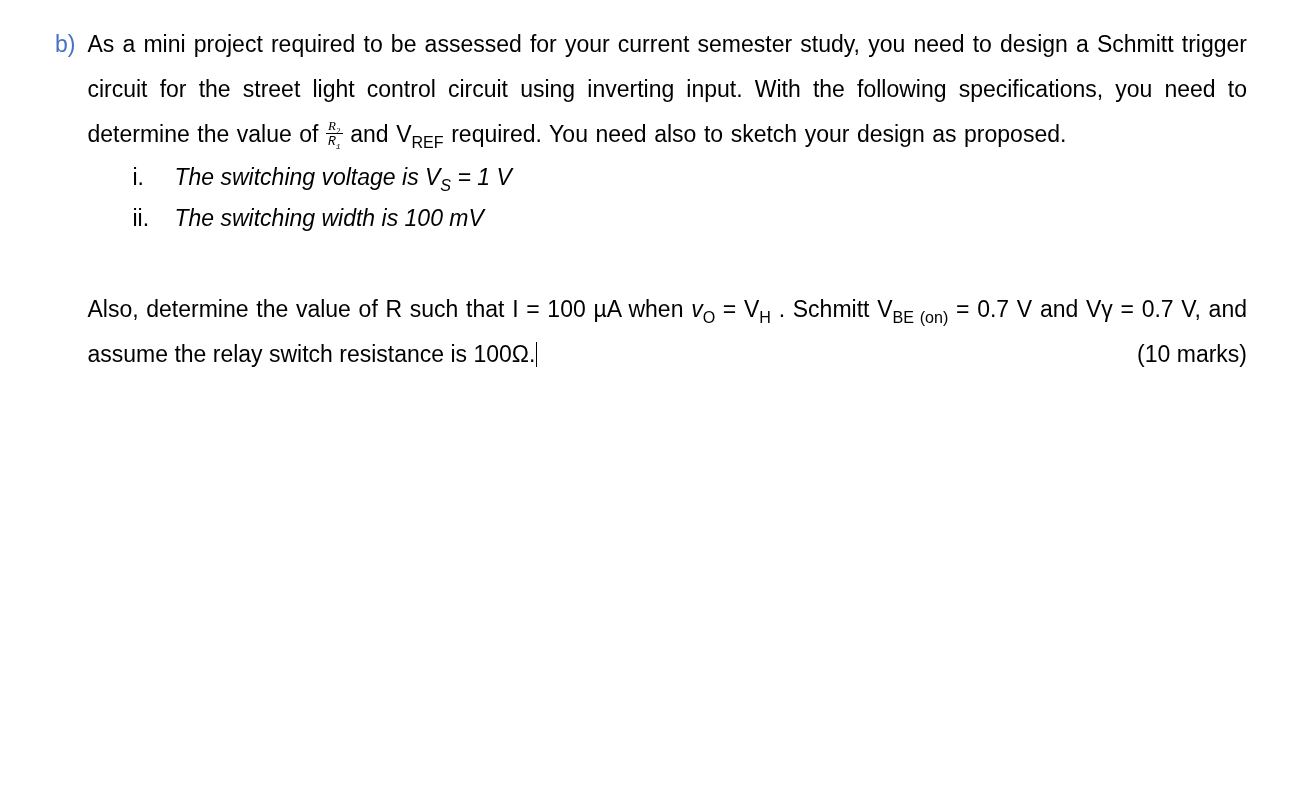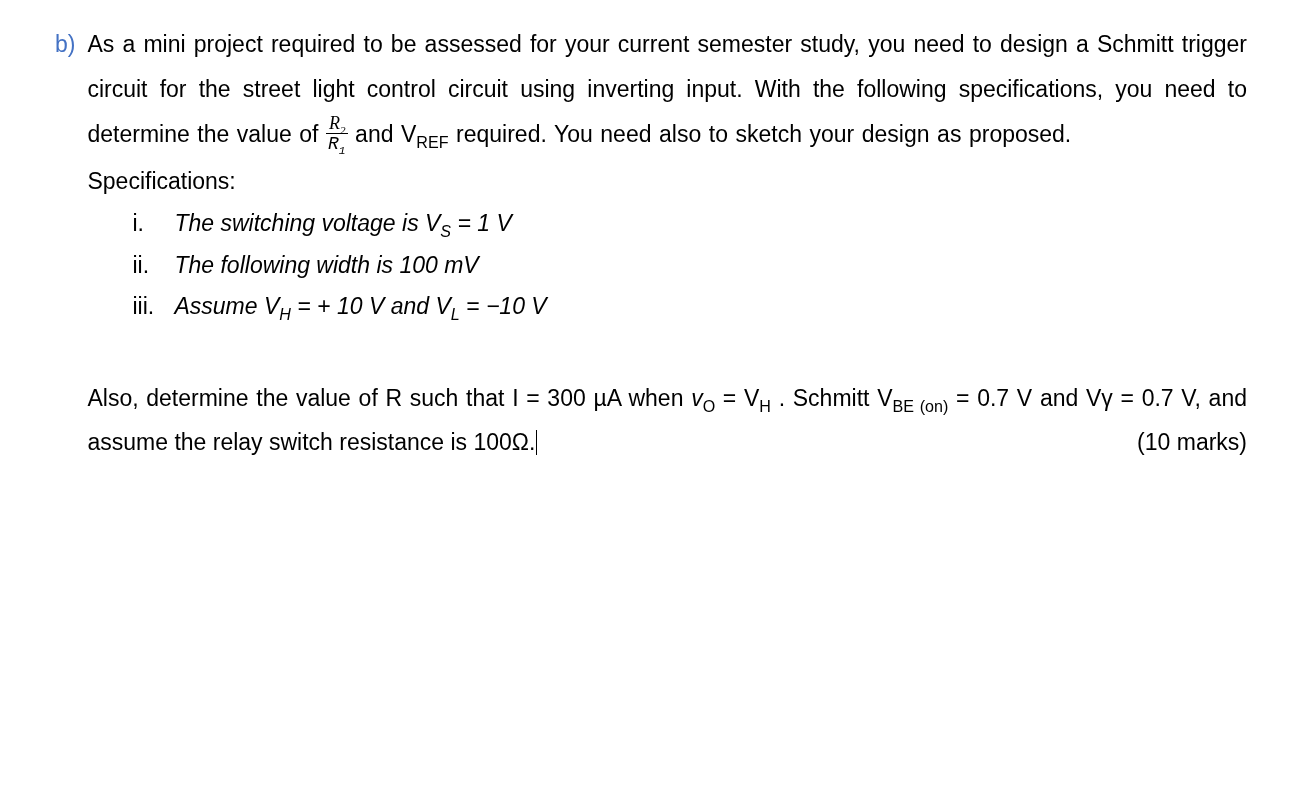--- a/index.html
+++ b/index.html
@@ -52,24 +52,24 @@
       flex: 1;
       font-style: italic;
     }
     .second-para {
       text-align: justify;
       margin-top: 48px;
     }
     .fraction {
       display: inline-block;
       vertical-align: middle;
-      text-align: right;
+      text-align: left;
       font-style: italic;
       font-family: 'Cambria Math', 'Times New Roman', serif;
-      font-size: 18px;
+      font-size: 13px;
       line-height: 1.0;
       position: relative;
       top: -2px;
     }
     .frac-num {
       display: block;
       padding: 0 2px 1px 2px;
       border-bottom: 1px solid #000;
     }
     .frac-den {
@@ -105,42 +105,35 @@
 <body>
 
 <div class="question-container">
   <div class="question-label">b)</div>
   <div class="question-body">
 
     <div class="main-para">
       <span>As a mini project required to be assessed for your current semester study, you need to design a Schmitt trigger circuit for the street light control circuit using inverting input. With the following specifications, you need to determine the value of </span><span class="fraction"><span class="frac-num"><span>R</span><sub class="sub-small">2</sub></span><span class="frac-den"><span>R</span><sub class="sub-small">1</sub></span></span><span> and V</span><sub>REF</sub><span> required. You need also to sketch your design as proposed.</span>
     </div>
 
-    <div class="specs-header">Specifications:</div>
 
     <div class="spec-list">
       <div class="spec-item">
         <div class="spec-num">i.</div>
         <div class="spec-text">
           <span>The switching voltage is V</span><sub>S</sub><span> = 1 V</span>
         </div>
       </div>
       <div class="spec-item">
         <div class="spec-num">ii.</div>
         <div class="spec-text">
-          <span>The following width is 100 mV</span>
-        </div>
-      </div>
-      <div class="spec-item">
-        <div class="spec-num">iii.</div>
-        <div class="spec-text">
-          <span>Assume V</span><sub>H</sub><span> = + 10 V and V</span><sub>L</sub><span> = −10 V</span>
+          <span>The switching width is 100 mV</span>
         </div>
       </div>
     </div>
 
     <div class="second-para">
-      <span>Also, determine the value of R such that I = 300 µA when </span><span class="italic-var">v</span><sub>O</sub><span> = V</span><sub>H</sub><span> . Schmitt V</span><sub>BE (on)</sub><span> = 0.7 V and Vγ = 0.7 V, and assume the relay switch resistance is 100Ω.</span><span class="cursor-mark"></span>
+      <span>Also, determine the value of R such that I = 100 µA when </span><span class="italic-var">v</span><sub>O</sub><span> = V</span><sub>H</sub><span> . Schmitt V</span><sub>BE (on)</sub><span> = 0.7 V and Vγ = 0.7 V, and assume the relay switch resistance is 100Ω.</span><span class="cursor-mark"></span>
       <span class="marks">(10 marks)</span>
     </div>
 
   </div>
 </div>
 
 </body></html>

